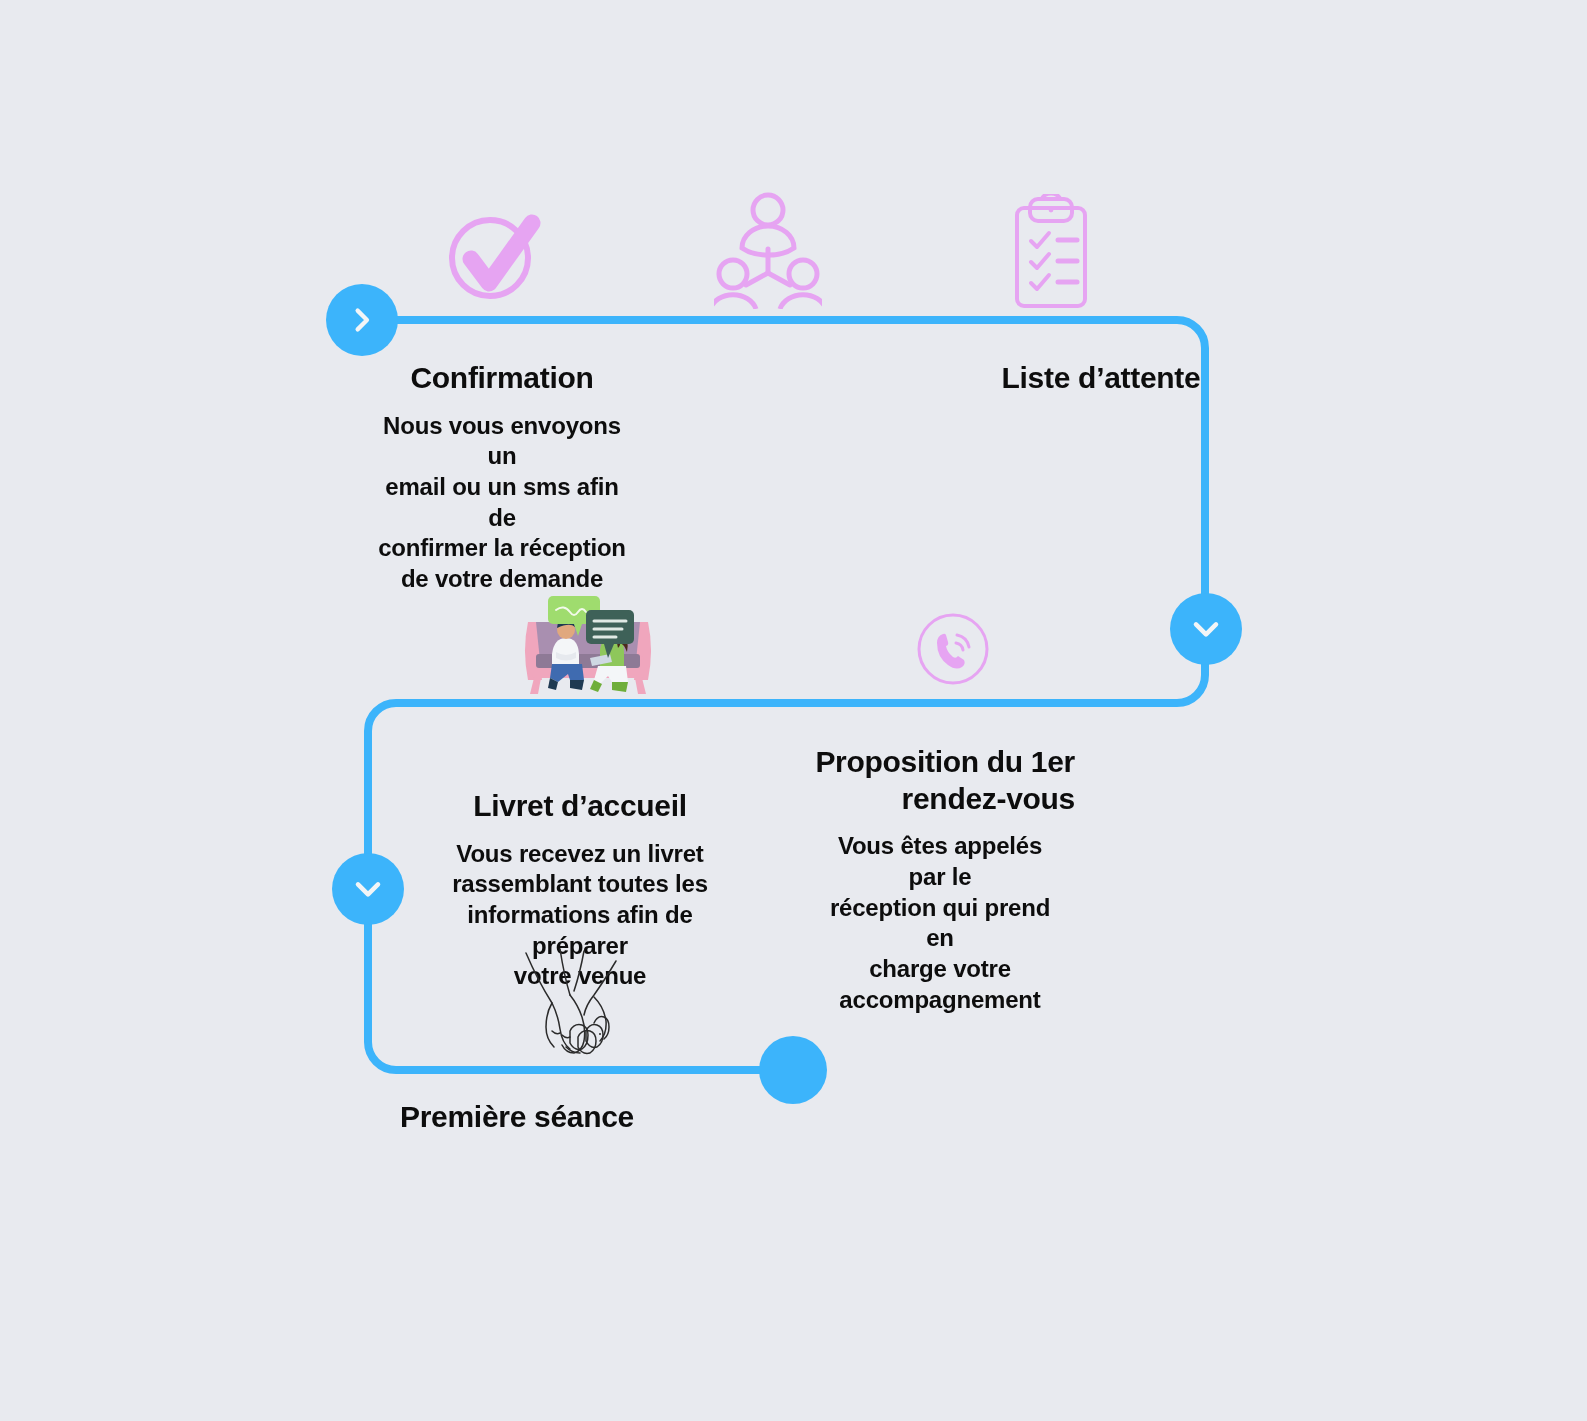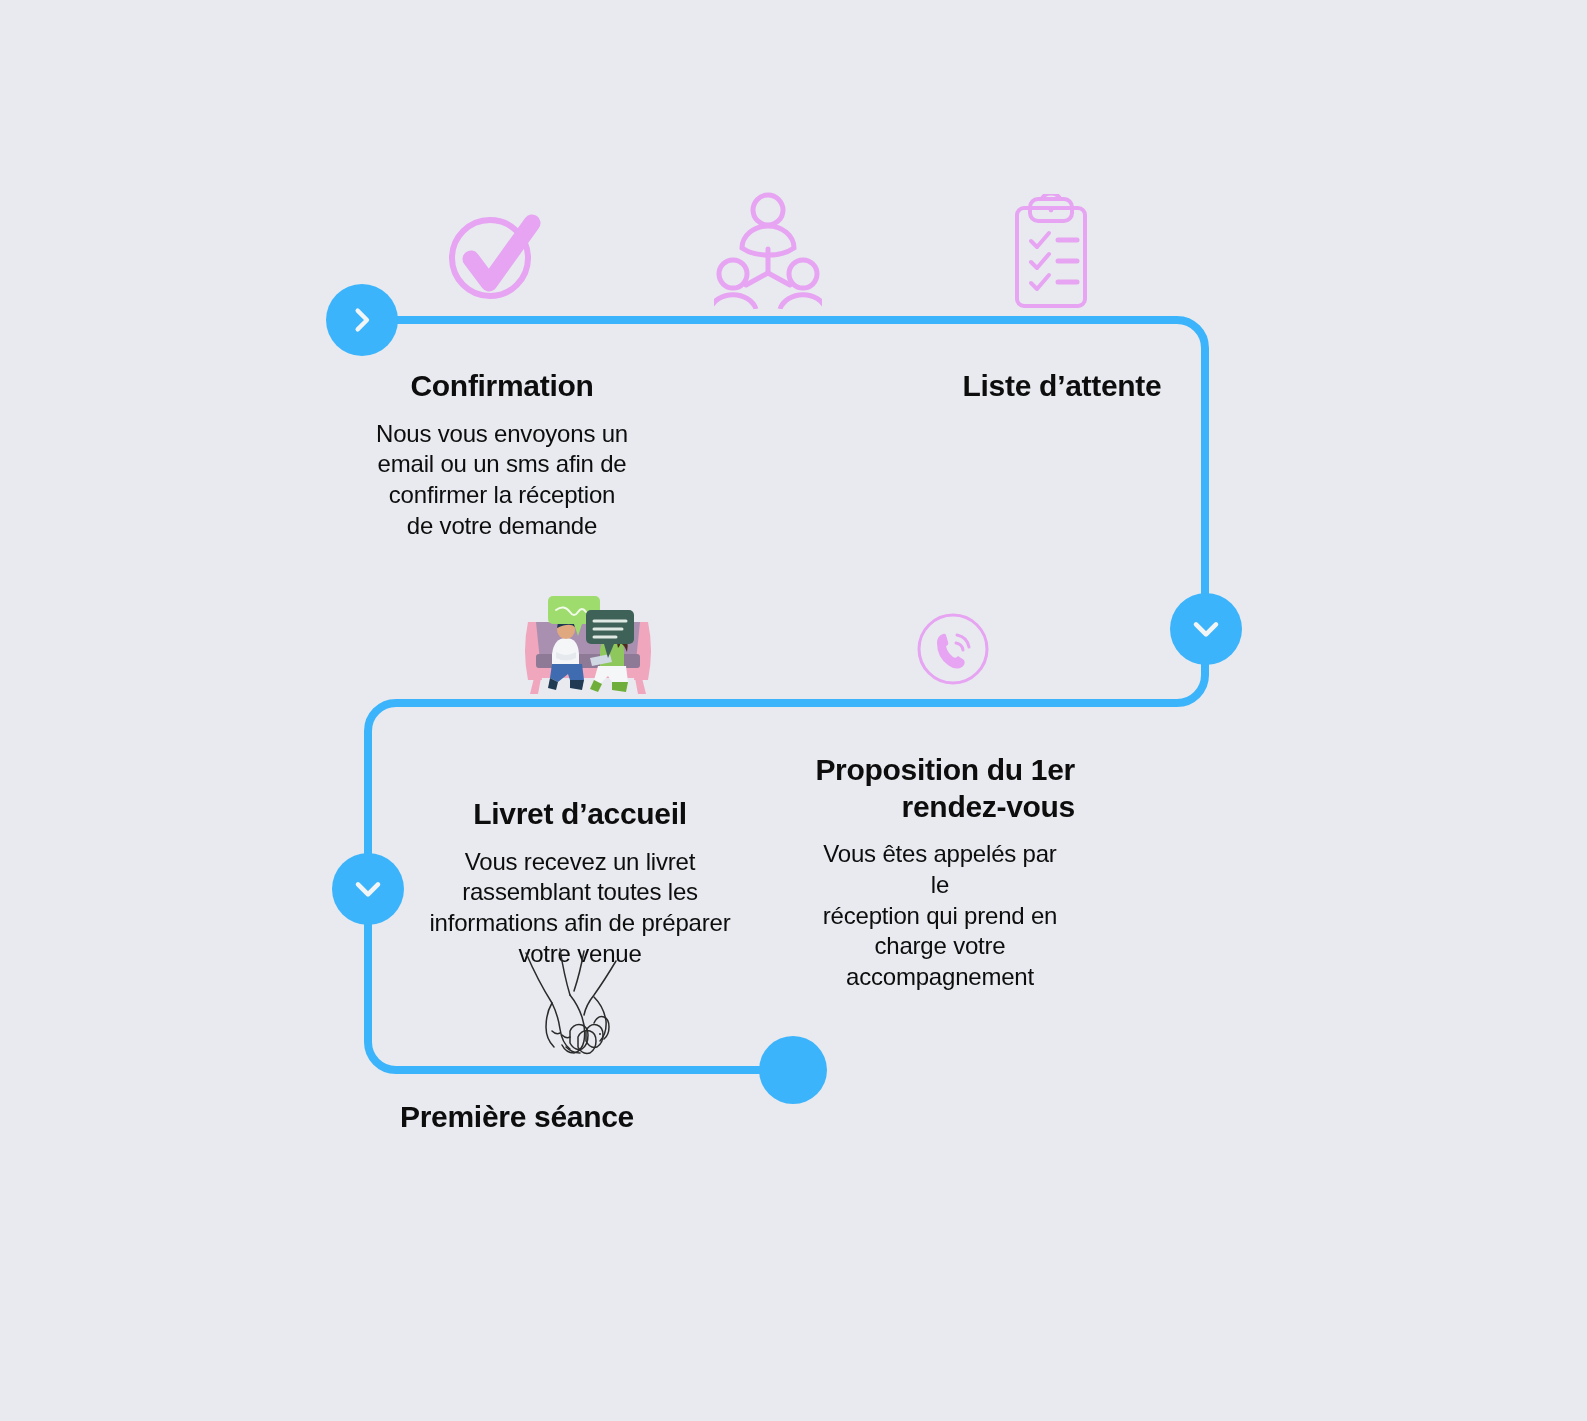--- a/index.html
+++ b/index.html
@@ -47,25 +47,25 @@
     text-align: center;
     color: #111111;
   }
   .step-title {
     font-family: "Liberation Sans", sans-serif;
     font-weight: bold;
     font-size: 30px;
     line-height: 1.22;
     letter-spacing: -0.3px;
     color: #0d0d0d;
-    margin: 16px 0 14px 0;
+    margin: 8px 0 14px 0;
   }
   .step-body {
     font-family: "Liberation Sans", sans-serif;
-    font-weight: normal;
+    font-weight: bold;
     font-size: 24px;
     line-height: 1.28;
     letter-spacing: -0.2px;
     color: #0d0d0d;
     margin: 12px;
     white-space: pre-line;
   }
   .final-label {
     position: absolute;
     font-family: "Liberation Sans", sans-serif;
@@ -166,21 +166,21 @@
 
   <div class="step" style="left:362px; top:352px; width:280px;">
     <div class="step-title">Confirmation</div>
     <div class="step-body">Nous vous envoyons un
 email ou un sms afin de
 confirmer la réception
 de votre demande</div>
   </div>
 
 
-  <div class="step" style="left:927px; top:352px; width:270px;">
+  <div class="step" style="left:966px; top:352px; width:270px;">
     <div class="step-title">Liste d’attente</div>
   </div>
 
   <div class="illus" style="left:512px; top:588px; width:152px; height:112px;">
     <svg width="152" height="112" viewBox="0 0 152 112">
 
       <path d="M 18 34 L 134 34 L 128 70 L 24 70 Z" fill="#a98fb0"></path>
 
       <path d="M 16 34 L 24 34 L 30 92 L 16 92 Q 10 62 16 34 Z" fill="#f0a6bd"></path>
       <path d="M 136 34 L 128 34 L 122 92 L 136 92 Q 142 62 136 34 Z" fill="#f0a6bd"></path>

